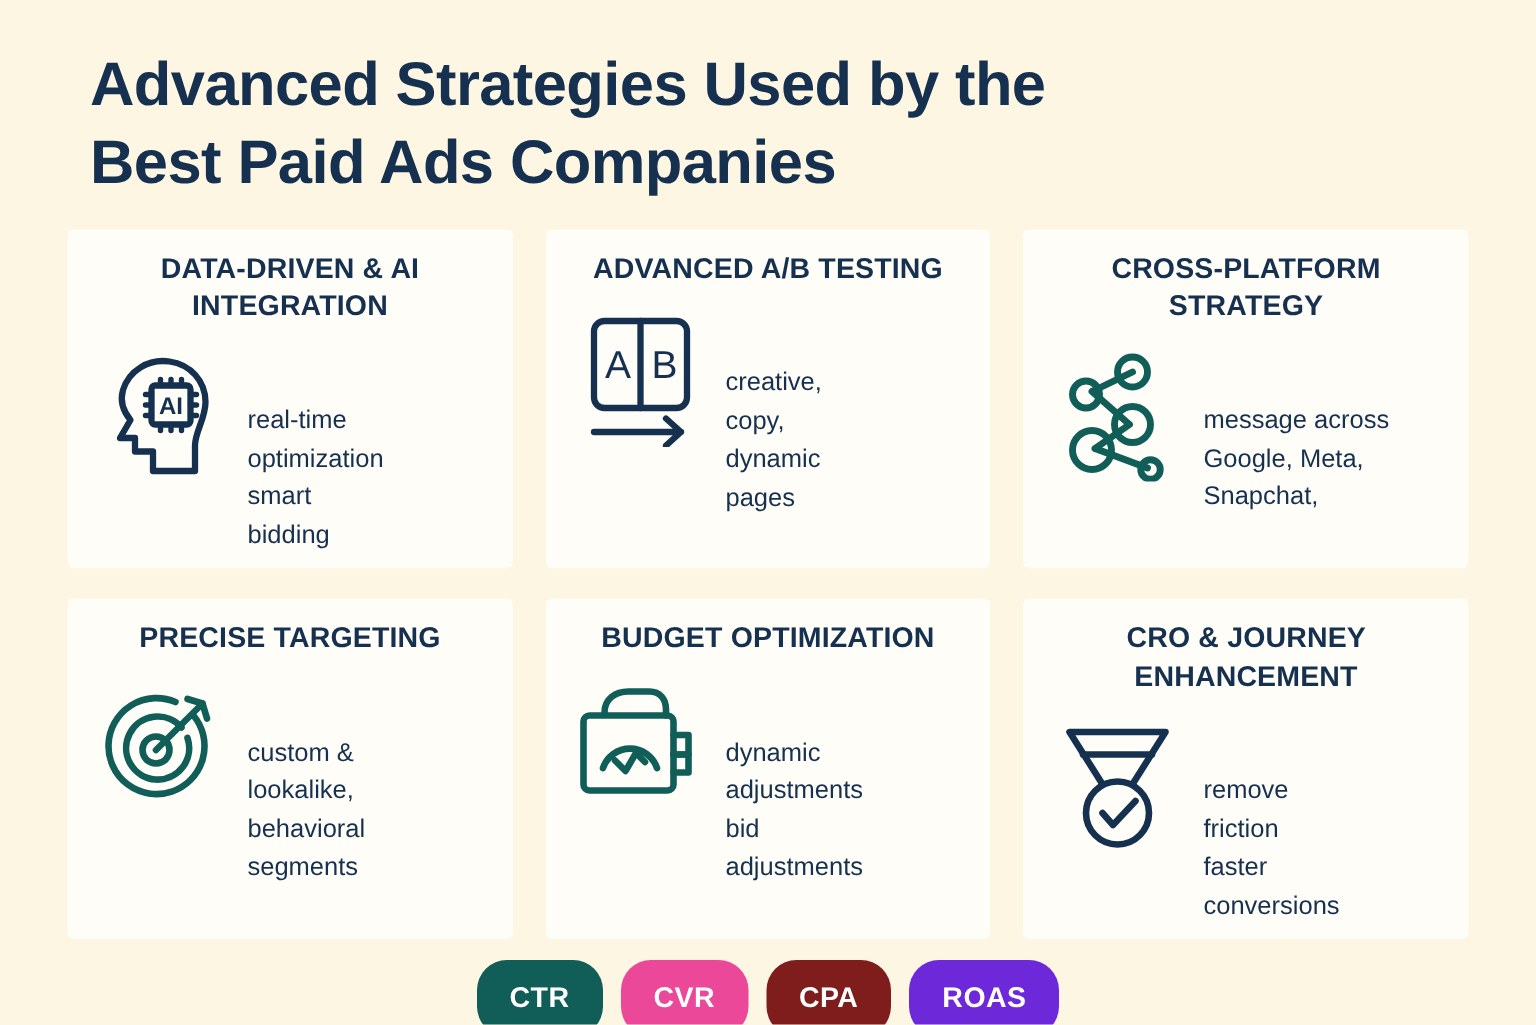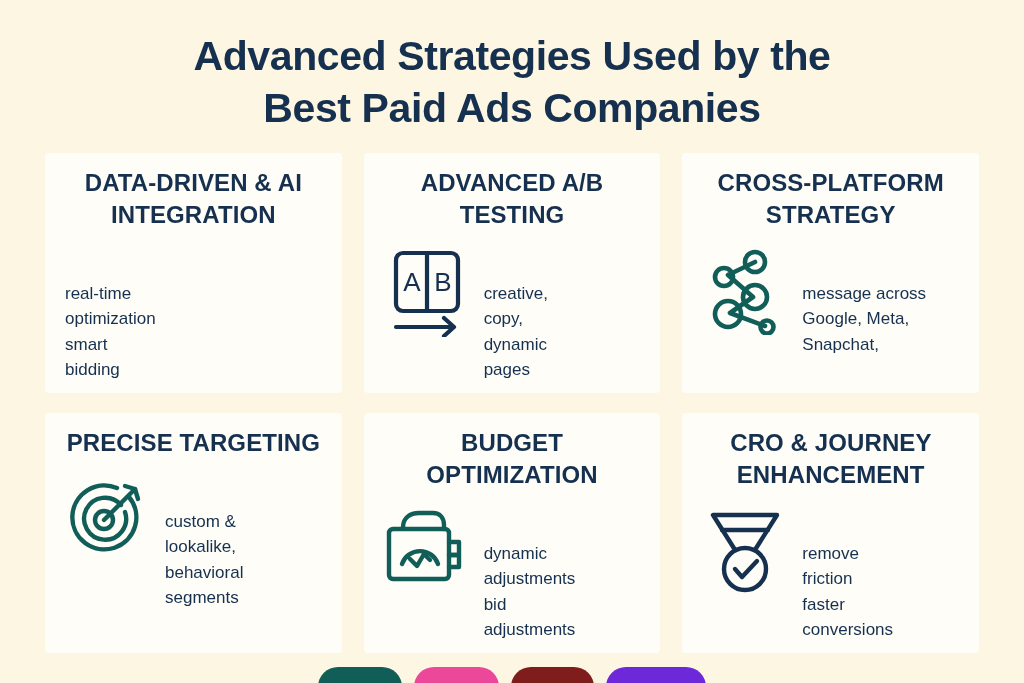--- a/index.html
+++ b/index.html
@@ -5,21 +5,21 @@
   * { margin:0; padding:0; box-sizing:border-box; }
   html, body {
     width:1024px; height:683px;
     background:#fdf6e3;
     font-family:"Liberation Sans", sans-serif;
     overflow:hidden;
   }
   .page { width:1024px; height:683px; position:relative; display:flex; flex-direction:column; }
 
   
-  .title-wrap { padding:30px 60px 10px; text-align:center; }
+  .title-wrap { padding:30px 60px 10px; text-align:left; }
   .title {
     font-size:41px; font-weight:bold; color:#16304f;
     line-height:1.28; letter-spacing:-0.4px;
   }
   .title .ln { display:block; }
 
   
   .grid {
     flex:1;
     display:grid;
@@ -29,21 +29,21 @@
     padding:8px 45px 0;
   }
   .card {
     background:#fefdf7;
     border-radius:4px;
     padding:14px 14px 10px;
     display:flex; flex-direction:column;
     align-items:center;
   }
   .card-title {
-    font-size:24px; font-weight:bold; color:#16304f;
+    font-size:19px; font-weight:bold; color:#16304f;
     text-align:center; line-height:1.33; letter-spacing:0.1px;
     text-transform:uppercase;
   }
   .card-body {
     margin-top:14px;
     display:flex; align-items:flex-start; gap:14px;
     width:100%; padding-left:6px;
   }
   .icon-box { flex:0 0 auto; width:86px; display:flex; justify-content:center; align-items:flex-start; padding-top:4px; }
   .desc { font-size:17px; line-height:1.5; color:#16304f;margin-top:36px; }
@@ -69,20 +69,33 @@
   </div>
 
   <div class="grid">
 
     <div class="card">
       <div class="card-title">
         <span class="ln">DATA-DRIVEN &amp;</span>
         <span class="ln">AI INTEGRATION</span>
       </div>
       <div class="card-body">
+        <div class="icon-box">
+          <svg width="80" height="84" viewBox="0 0 80 84" fill="none" stroke="#16304f" stroke-width="4.2" stroke-linecap="round" stroke-linejoin="round">
+            <path d="M62 62 V79 H34 V66 H22 V57 H12 L19 45 C14 39 12 32 14 25 C18 12 31 4 45 6 C59 8 69 19 69 33 C69 44 62 53 62 62Z"></path>
+            <rect x="33" y="22" width="26" height="26" rx="2.5"></rect>
+            <g stroke-width="3.6">
+              <path d="M39 18 V22 M46 18 V22 M53 18 V22"></path>
+              <path d="M39 48 V52 M46 48 V52 M53 48 V52"></path>
+              <path d="M29 28 H33 M29 35 H33 M29 42 H33"></path>
+              <path d="M59 28 H63 M59 35 H63 M59 42 H63"></path>
+            </g>
+            <text x="46" y="41" font-family="Liberation Sans, sans-serif" font-size="16" font-weight="bold" fill="#16304f" stroke="none" text-anchor="middle">AI</text>
+          </svg>
+        </div>
         <div class="desc">
           <span class="ln">real-time</span>
           <span class="ln">optimization</span>
           <span class="ln">smart</span>
           <span class="ln">bidding</span>
         </div>
       </div>
     </div>
 
     <div class="card">

